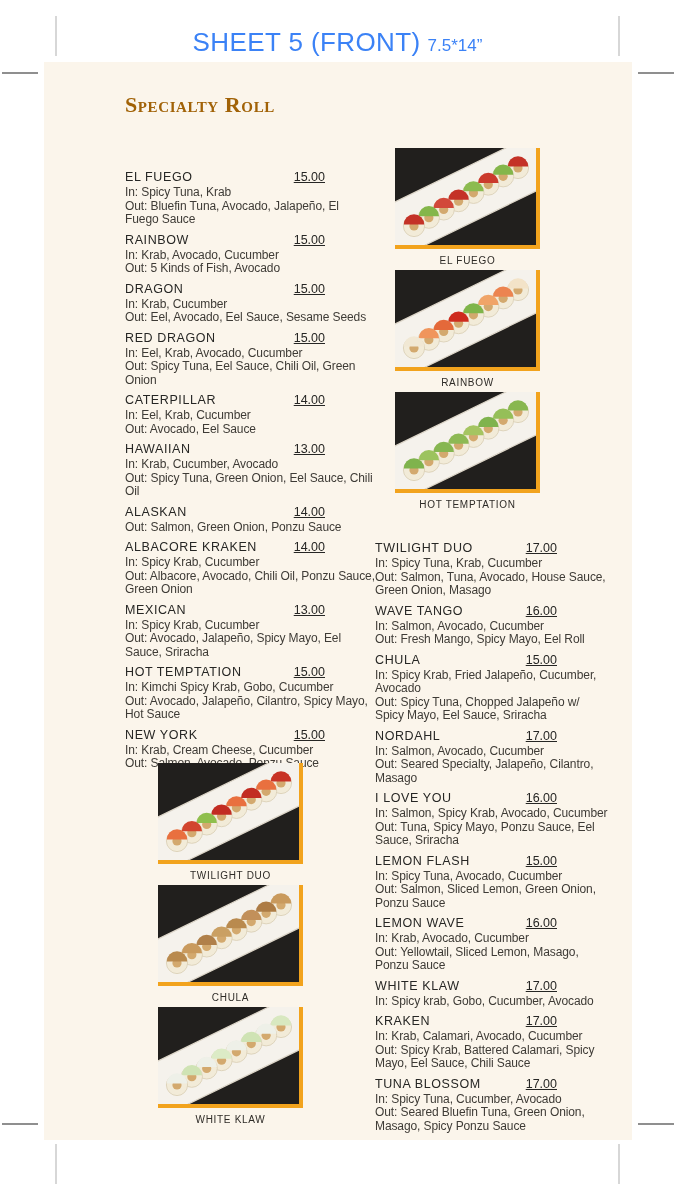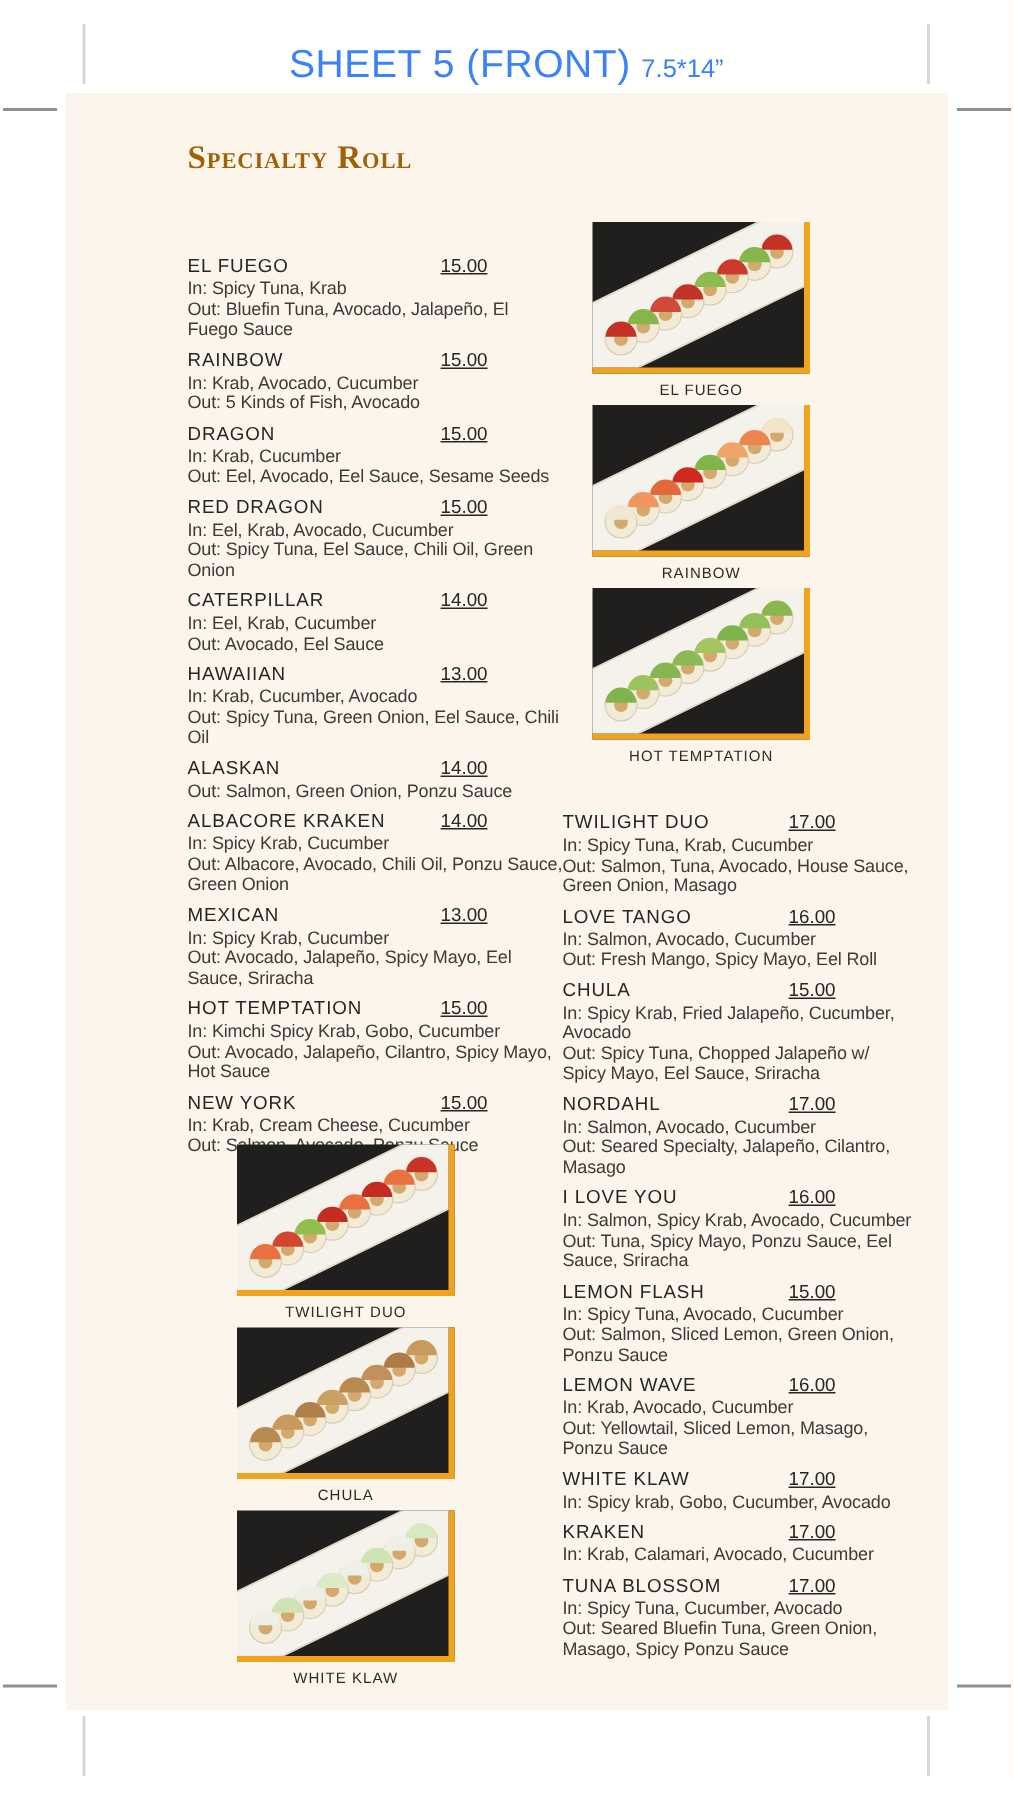--- a/index.html
+++ b/index.html
@@ -282,21 +282,21 @@
     <div class="irow">
       <span class="iname">TWILIGHT DUO</span>
       <span class="iprice">17.00</span>
     </div>
     <div class="desc">In: Spicy Tuna, Krab, Cucumber</div>
     <div class="desc">Out: Salmon, Tuna, Avocado, House Sauce, Green Onion, Masago</div>
   </div>
 
   <div class="item">
     <div class="irow">
-      <span class="iname">LOVE TANGO</span>
+      <span class="iname">WAVE TANGO</span>
       <span class="iprice">16.00</span>
     </div>
     <div class="desc">In: Salmon, Avocado, Cucumber</div>
     <div class="desc">Out: Fresh Mango, Spicy Mayo, Eel Roll</div>
   </div>
 
   <div class="item">
     <div class="irow">
       <span class="iname">CHULA</span>
       <span class="iprice">15.00</span>
@@ -348,20 +348,21 @@
     </div>
     <div class="desc">In: Spicy krab, Gobo, Cucumber, Avocado</div>
   </div>
 
   <div class="item">
     <div class="irow">
       <span class="iname">KRAKEN</span>
       <span class="iprice">17.00</span>
     </div>
     <div class="desc">In: Krab, Calamari, Avocado, Cucumber</div>
+    <div class="desc">Out: Spicy Krab, Battered Calamari, Spicy Mayo, Eel Sauce, Chili Sauce</div>
   </div>
 
   <div class="item">
     <div class="irow">
       <span class="iname">TUNA BLOSSOM</span>
       <span class="iprice">17.00</span>
     </div>
     <div class="desc">In: Spicy Tuna, Cucumber, Avocado</div>
     <div class="desc">Out: Seared Bluefin Tuna, Green Onion, Masago, Spicy Ponzu Sauce</div>
   </div>

